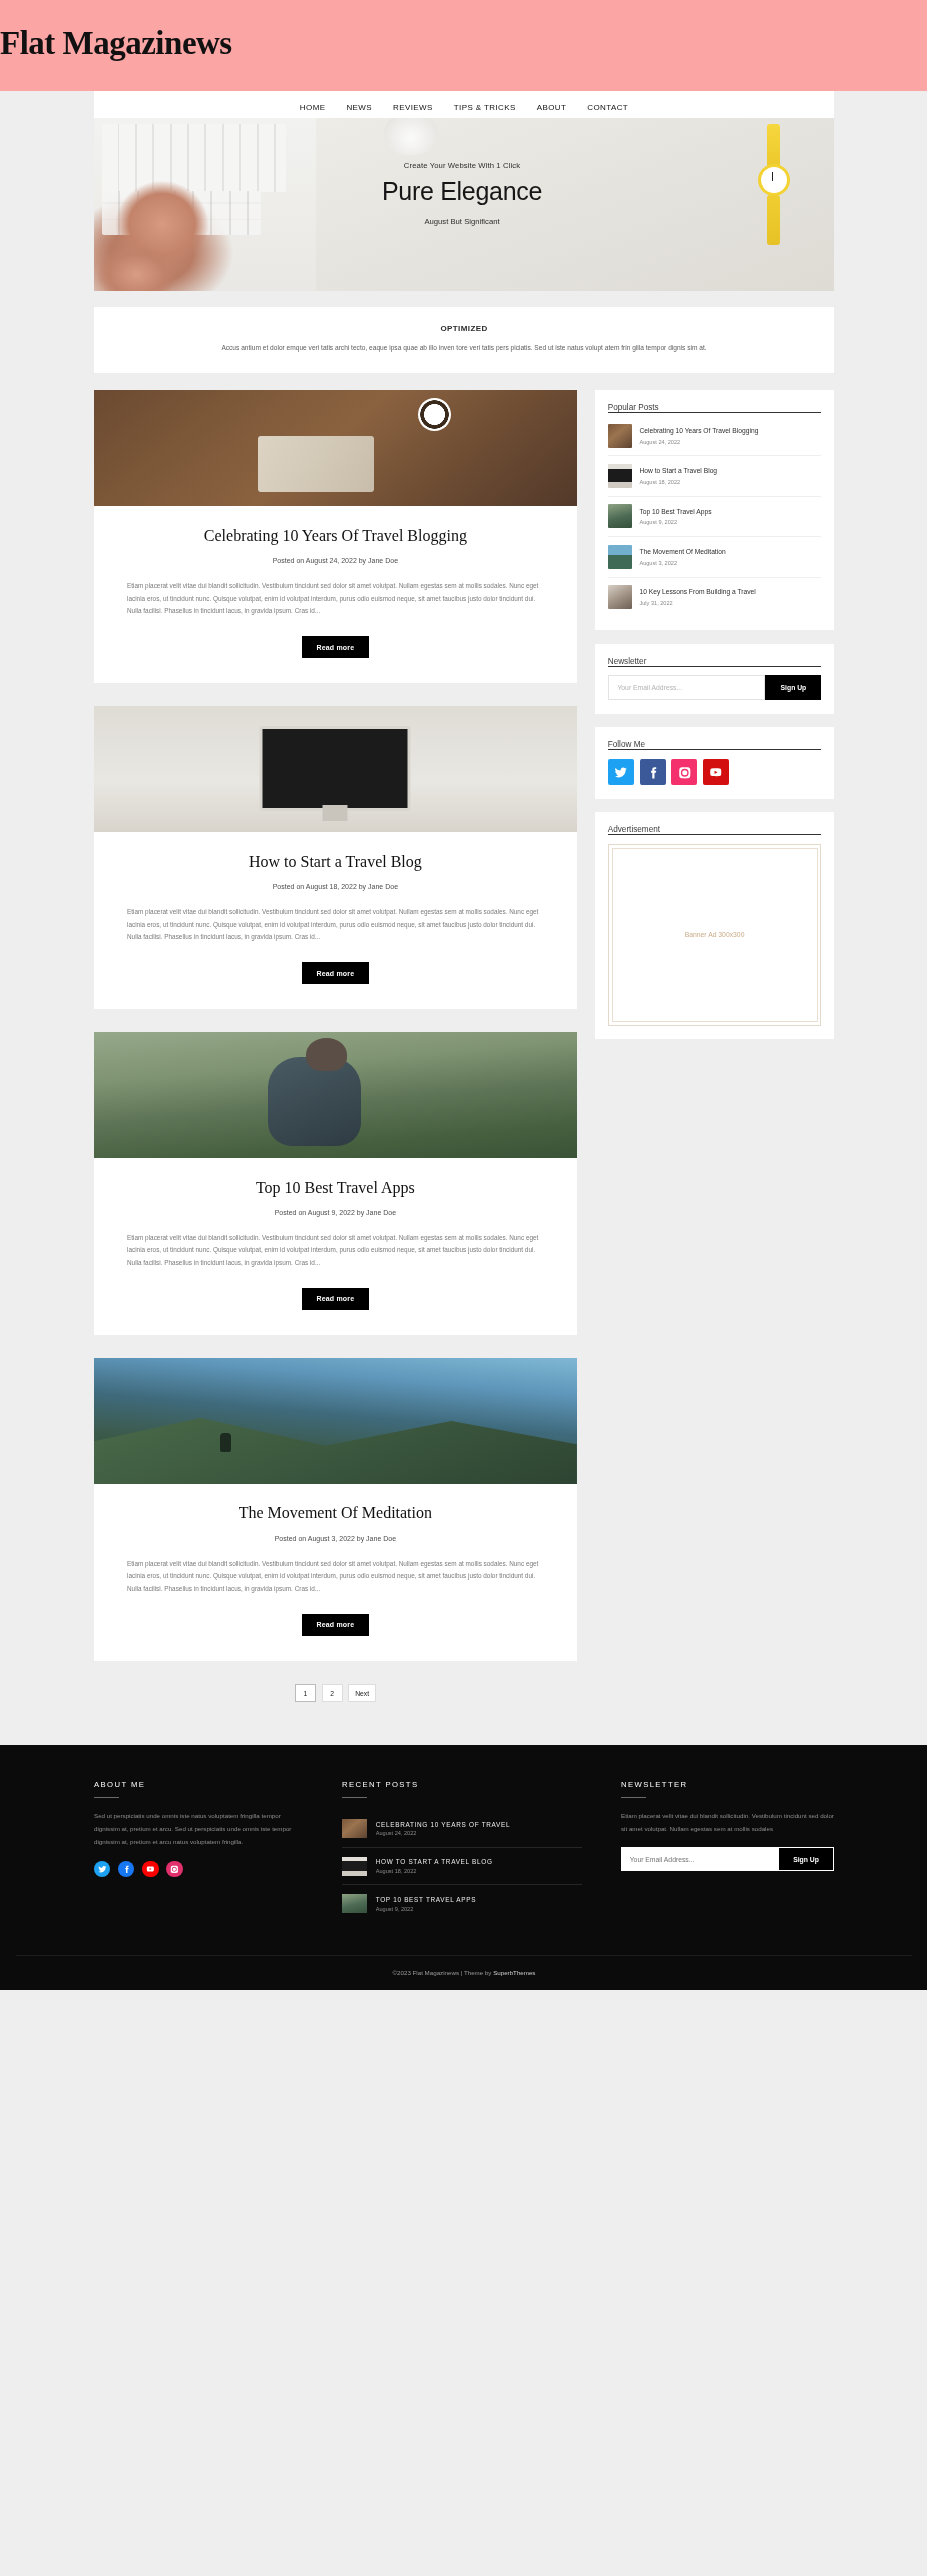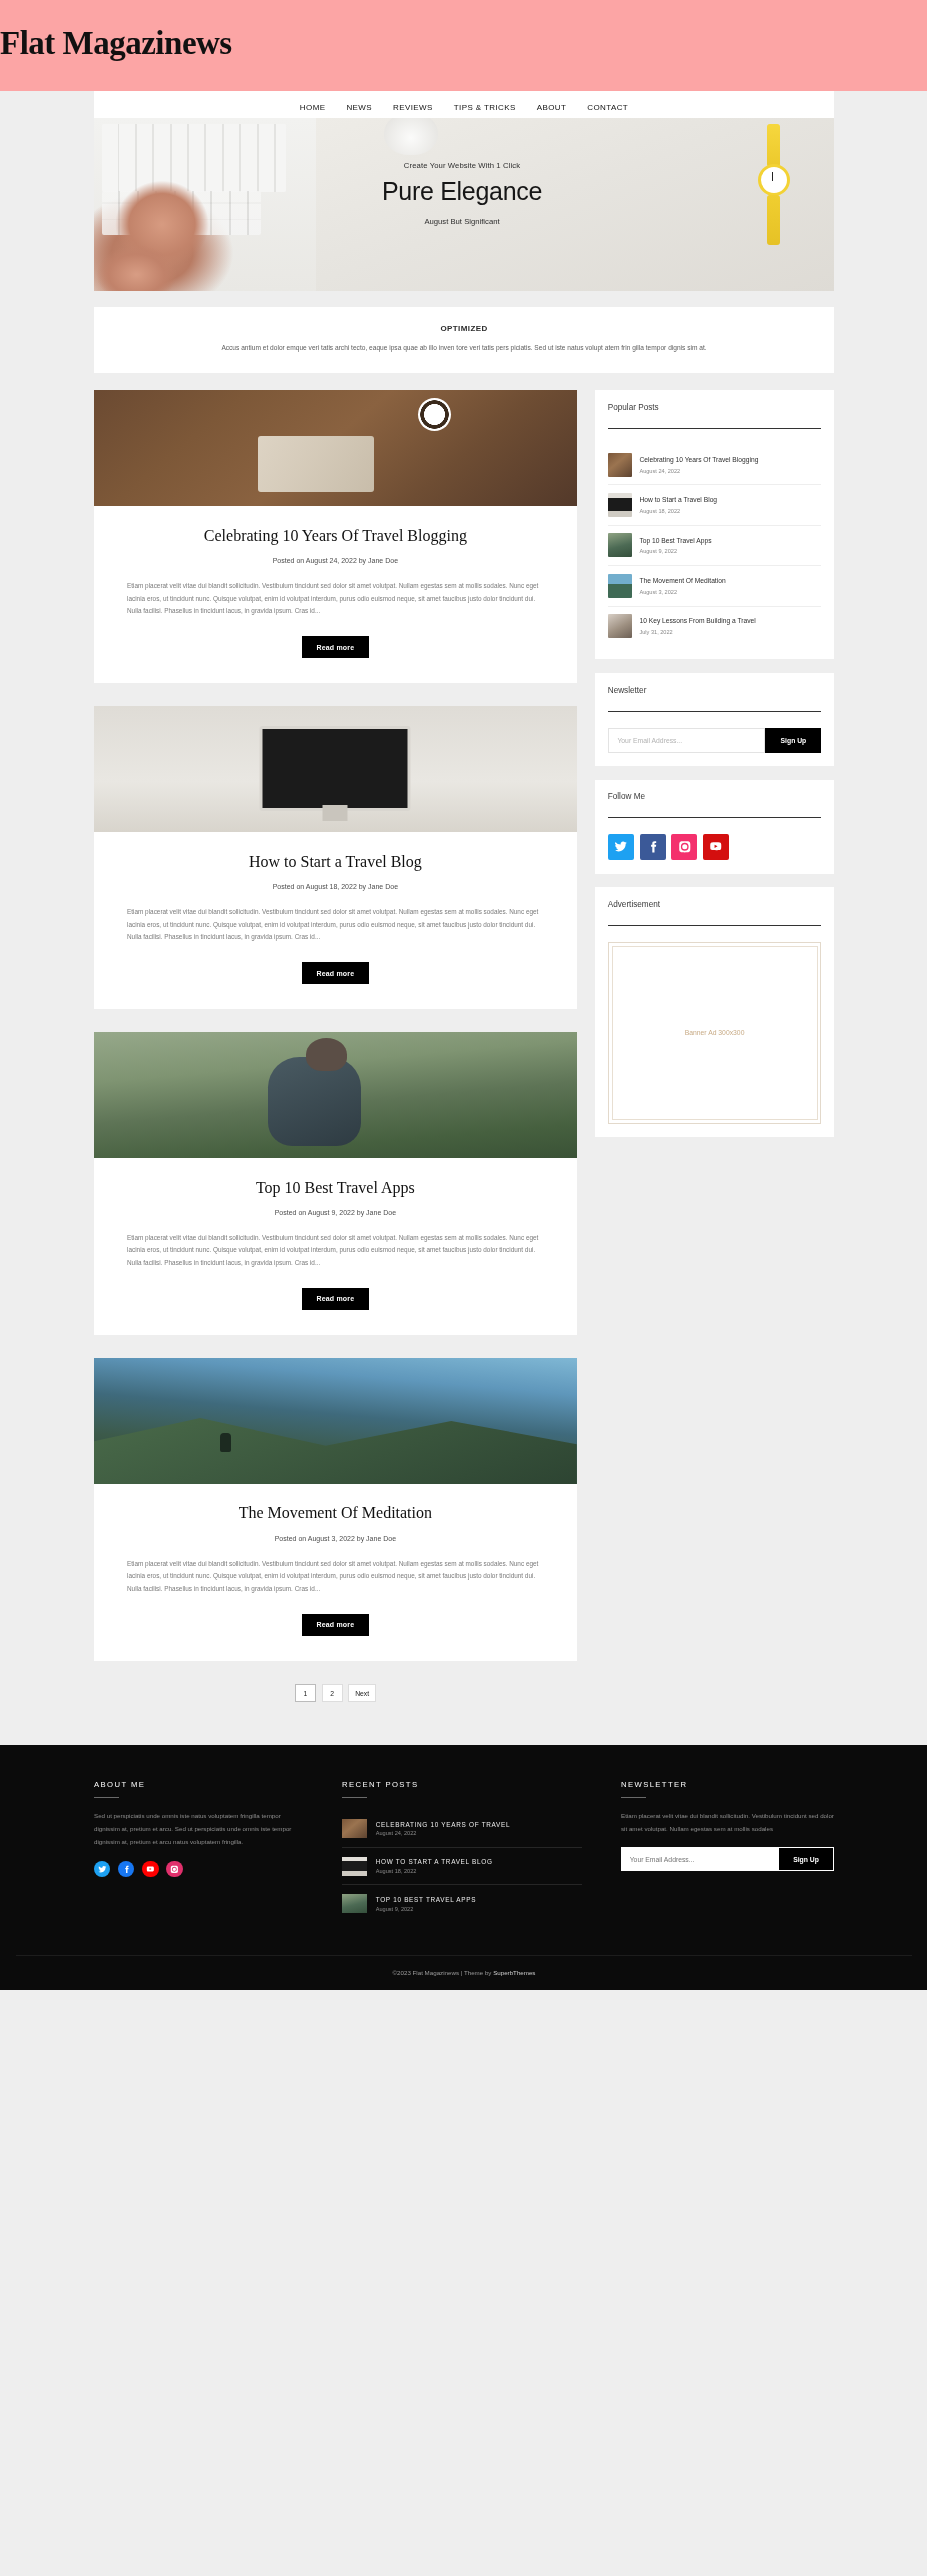--- a/index.html
+++ b/index.html
@@ -140,21 +140,21 @@
     min-width:21px; height:18.4px; border:1px solid #ddd; background:#fff;
     display:flex; align-items:center; justify-content:center;
     font-size:6.8px; color:#222; text-decoration:none; padding:0 5.8px;
   }
   .page-btn.current { border-color:#bbb; }
 
   
   .widget { background:#fff; padding:12.6px 12.6px 13.5px; margin-bottom:13.5px; }
   .widget-title {
     font-size:8.2px; color:#3a3a3a; font-weight:400;
-    padding-bottom:16px; border-bottom:1px solid #333; margin-bottom:16px;
+    padding-bottom:0; border-bottom:1px solid #333; margin-bottom:3px;
   }
   .pp-item { display:flex; gap:7.7px; align-items:center; padding:7.7px 0; border-bottom:1px solid #eee; }
   .pp-item:last-child { border-bottom:none; }
   .pp-thumb { width:24px; height:24px; flex:0 0 24px; border-radius:1px; }
   .pp-t1 { background:linear-gradient(140deg,#7a5639,#9b7450 40%,#5d4330); }
   .pp-t2 { background:linear-gradient(180deg,#e2dfd9 0 22%, #1b1b1b 22% 74%, #cfcbc3 74% 100%); }
   .pp-t3 { background:linear-gradient(165deg,#8fa383,#4c6a54 55%,#35503c); }
   .pp-t4 { background:linear-gradient(180deg,#72aecd 0 42%, #3f6a55 42% 100%); }
   .pp-t5 { background:linear-gradient(150deg,#d8cfc6,#9d8f80 55%,#6d6055); }
   .pp-text { flex:1; min-width:0; }

